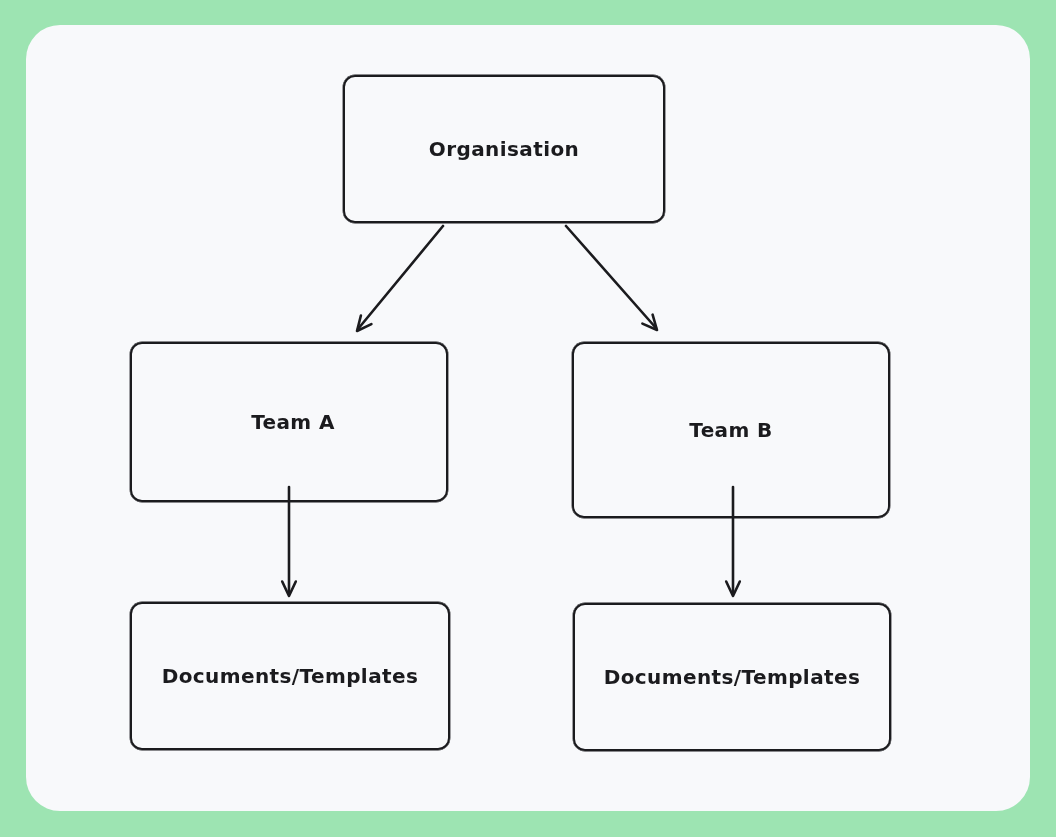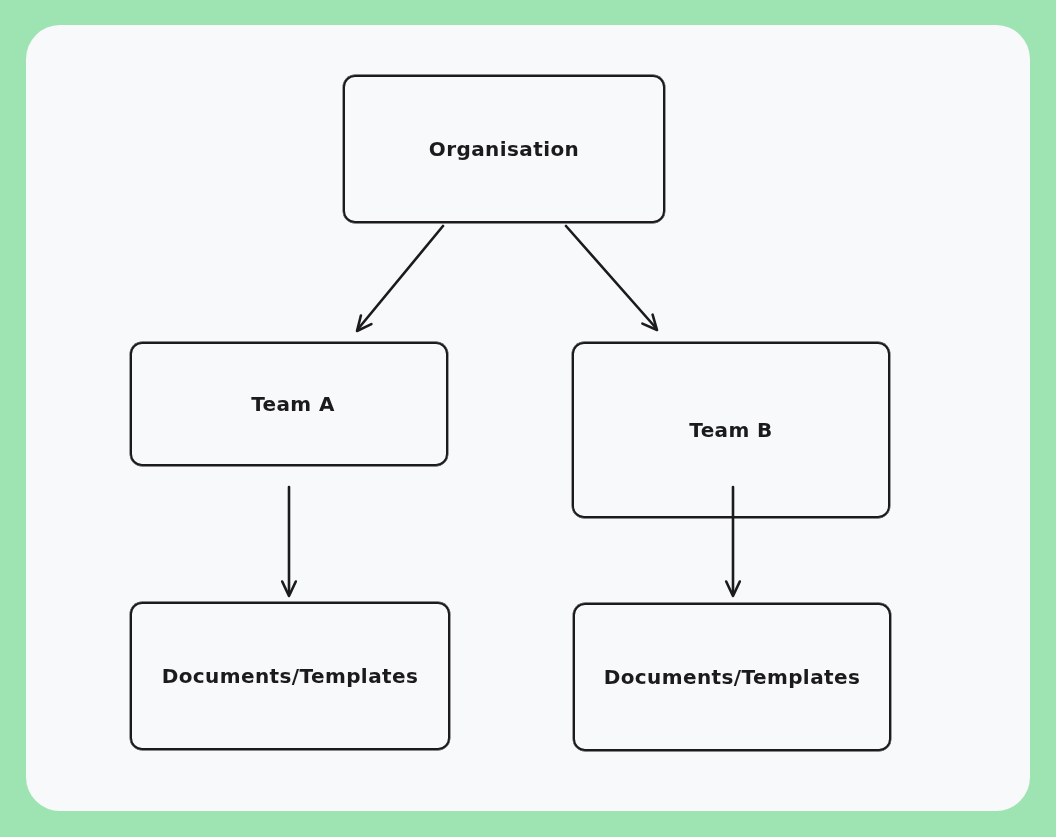--- a/index.html
+++ b/index.html
@@ -44,21 +44,21 @@
     box-shadow:0 0 0 0.4px var(--stroke);
   }
   .node span{
     font-size:20px;
     font-weight:700;
     letter-spacing:0.4px;
     color:var(--stroke);
     white-space:nowrap;
   }
   .node-organisation{left:317px;top:50px;width:322px;height:148px;justify-content:center;}
-  .node-team-a{left:104px;top:317px;width:318px;height:124px;padding-left:8px;}
+  .node-team-a{left:104px;top:317px;width:318px;height:160px;padding-left:8px;}
   .node-team-b{left:546px;top:317px;width:318px;height:176px;}
   .node-docs-a{left:104px;top:577px;width:320px;height:148px;}
   .node-docs-b{left:547px;top:578px;width:318px;height:148px;}
 </style>
 </head>
 <body>
 
 <div class="page">
   <div class="canvas">
 

